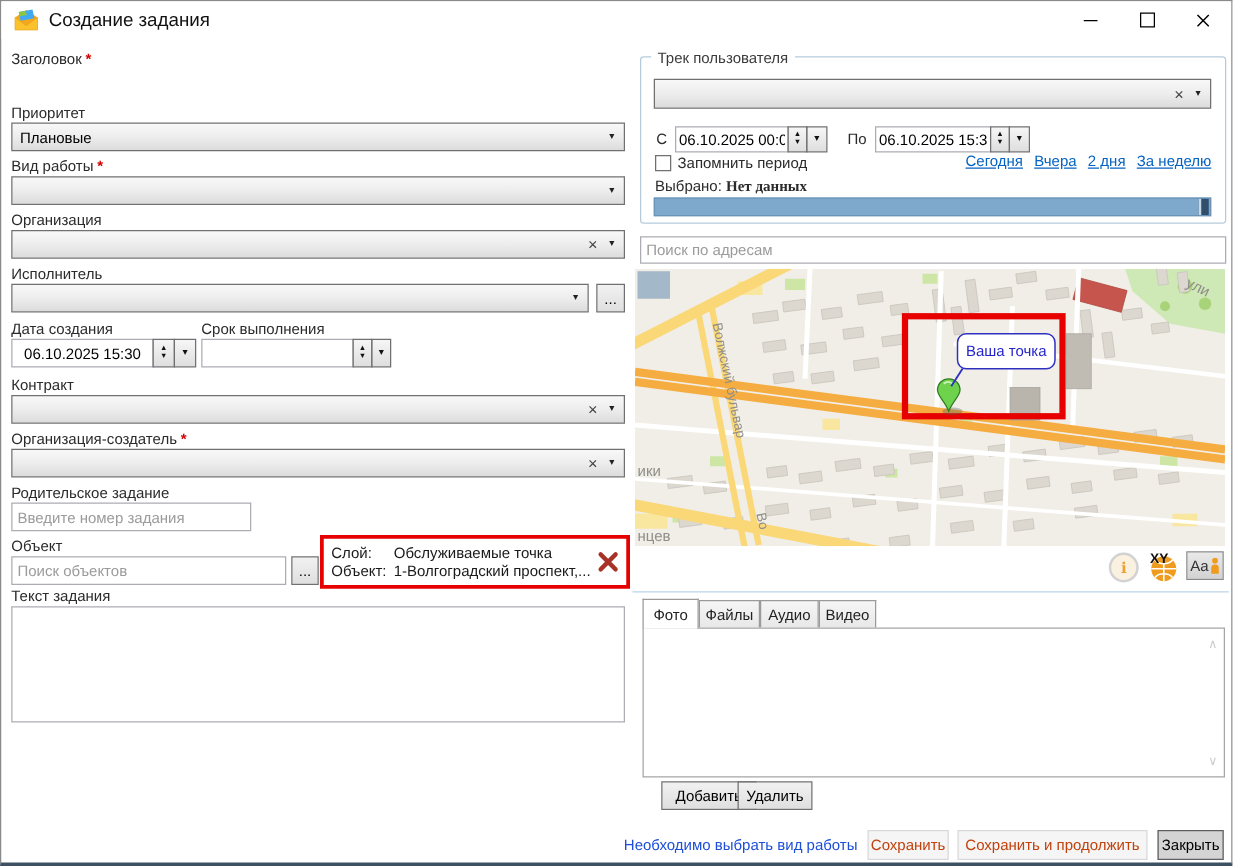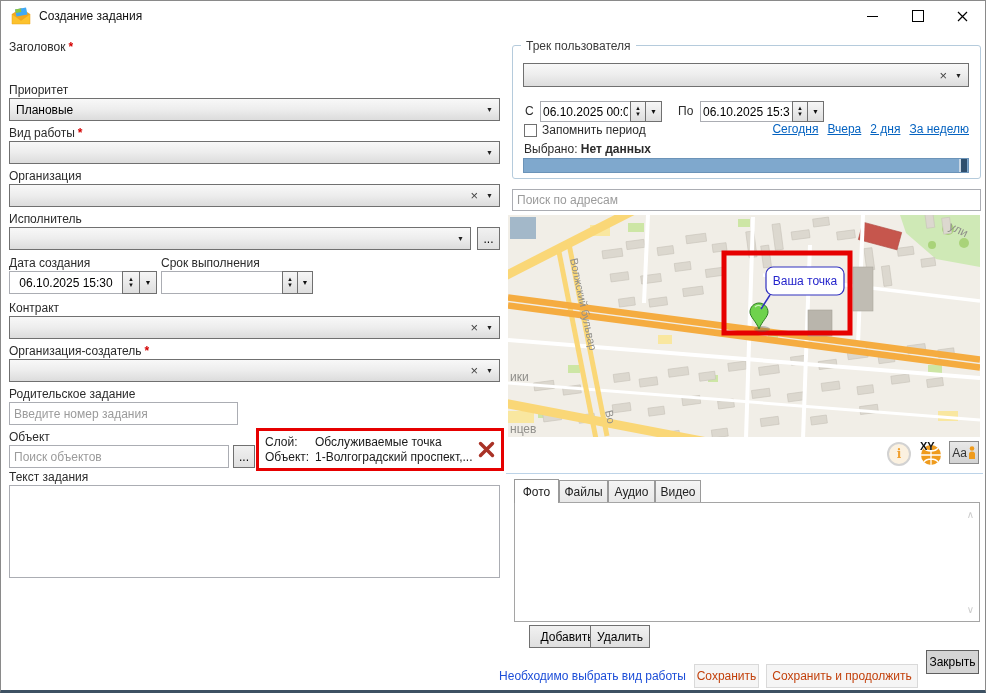--- a/index.html
+++ b/index.html
@@ -1,18 +1,18 @@
 <!DOCTYPE html>
 <html><head>
 <meta charset="utf-8">
 <style>
   html,body{margin:0;padding:0;background:#cfcfcf;font-family:"Liberation Sans",sans-serif;}
   .window{position:relative;width:986px;height:693px;background:#ffffff;border:1px solid #8a8a8a;border-bottom:3px solid #3d5163;box-sizing:border-box;overflow:hidden;}
   .titlebar{position:absolute;left:0;top:0;width:100%;height:30px;background:#ffffff;display:flex;align-items:center;}
-  .title-text{font-size:12px;color:#111;margin-left:8px;}
+  .title-text{font-size:15px;color:#111;margin-left:8px;}
   .win-controls{position:absolute;right:0;top:0;height:30px;display:flex;}
   .wbtn{width:45px;height:30px;display:flex;align-items:center;justify-content:center;}
   .lbl{position:absolute;font-size:12px;color:#2b2b2b;white-space:nowrap;}
   .req{color:#d40000;margin-left:3px;font-weight:bold;}
   .ti{position:absolute;border:1px solid #abadb3;background:#fff;font:12px "Liberation Sans",sans-serif;padding:0 4px;box-sizing:border-box;color:#000;outline:none;}
   .ti::placeholder{color:#9b9b9b;}
   .ta{position:absolute;border:1px solid #abadb3;background:#fff;box-sizing:border-box;resize:none;outline:none;font:12px "Liberation Sans",sans-serif;}
   .combo{position:absolute;box-sizing:border-box;border:1px solid #707070;background:linear-gradient(180deg,#f8f8f8 0%,#ededed 50%,#dcdcdc 100%);display:flex;align-items:center;padding:0 6px;font-size:12px;color:#000;}
   .ctext{flex:1;overflow:hidden;white-space:nowrap;}
   .clr{font-size:13px;color:#444;margin-right:8px;line-height:1;}
@@ -34,21 +34,21 @@
   .selgrid{flex:1;display:grid;grid-template-columns:50px 1fr;row-gap:1px;font-size:12px;color:#1a1a1a;}
   .tab{position:absolute;box-sizing:border-box;border:1px solid #9a9a9a;border-bottom:none;background:linear-gradient(180deg,#f5f5f5,#e7e7e7);font-size:12px;color:#222;display:flex;align-items:center;justify-content:center;}
   .tab.active{background:#fff;z-index:3;}
   .panel{position:absolute;background:#fff;border:1px solid #a5a5a5;box-sizing:border-box;}
   .scrollhint{position:absolute;font-size:10px;color:#cccccc;}
   .warning{position:absolute;font-size:12px;color:#1d4ed8;text-align:right;white-space:nowrap;}
   .sep{position:absolute;background:#bcd3e8;}
   .mapwrap{position:absolute;overflow:hidden;}
   .info-circle{position:absolute;width:20px;height:20px;border-radius:50%;border:2px solid #d2d2d2;background:#fbf1e0;display:flex;align-items:center;justify-content:center;font-size:12px;font-weight:bold;color:#f0a030;font-family:"DejaVu Serif",serif;}
   .aa-btn{position:absolute;box-sizing:border-box;border:1px solid #8a8a8a;background:linear-gradient(180deg,#e9e9e9,#d2d2d2);display:flex;align-items:center;justify-content:center;gap:1px;font-size:12px;color:#333;}
-  .bold{font-weight:bold;}
+  .bold{font-weight:bold;font-family:Liberation Serif, serif;}
 </style>
 </head>
 <body>
 
 <div class="window">
 
   <div class="titlebar">
     <svg width="20" height="18" viewBox="0 0 20 18" style="margin-left:10px">
       <polygon points="1,7 10,1 19,7 19,17 1,17" fill="#f2a71d"></polygon>
       <polygon points="4,2.5 15,0.5 16.5,7.5 5.5,9.5" fill="#3fa9f5"></polygon>
@@ -122,21 +122,21 @@
   </div>
 
   <div class="lbl" style="left:8px;top:343px"><span>Организация-создатель</span><span class="req">*</span></div>
   <div class="combo" style="left:8px;top:358px;width:491px;height:23px">
     <span class="ctext"></span>
     <span class="clr">×</span>
     <span class="arr">▼</span>
   </div>
 
   <div class="lbl" style="left:8px;top:386px">Родительское задание</div>
-  <input class="ti" style="left: 8px; top: 401px; width: 229px; height: 23px;" placeholder="Введите номер задания">
+  <input class="ti" style="left: 8px; top: 401px; width: 192px; height: 23px;" placeholder="Введите номер задания">
 
   <div class="lbl" style="left:8px;top:429px">Объект</div>
   <input class="ti" style="left: 8px; top: 444px; width: 220px; height: 23px;" placeholder="Поиск объектов">
   <div class="btn" style="left:232px;top:444px;width:22px;height:23px">...</div>
 
   <div class="selbox" style="left:255px;top:427px;width:248px;height:43px">
     <div class="selgrid">
       <span>Слой:</span>
       <span>Обслуживаемые точка</span>
       <span>Объект:</span>
@@ -352,15 +352,15 @@
     <span class="scrollhint" style="right:5px;top:6px">∧</span>
     <span class="scrollhint" style="right:5px;bottom:6px">∨</span>
   </div>
 
   <div class="btn" style="left:528px;top:624px;width:76px;height:23px">Добавить</div>
   <div class="btn" style="left:589px;top:624px;width:60px;height:23px">Удалить</div>
 
   <div class="warning" style="left:400px;top:668px;width:285px">Необходимо выбрать вид работы</div>
   <div class="btn disabled" style="left:693px;top:663px;width:65px;height:24px">Сохранить</div>
   <div class="btn disabled" style="left:765px;top:663px;width:152px;height:24px">Сохранить и продолжить</div>
-  <div class="btn default" style="left:925px;top:649px;width:53px;height:24px">Закрыть</div>
+  <div class="btn default" style="left:925px;top:663px;width:53px;height:24px">Закрыть</div>
 
 </div>
 
 </body></html>

